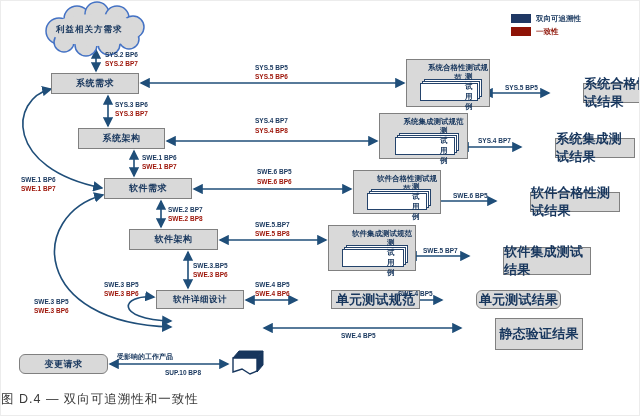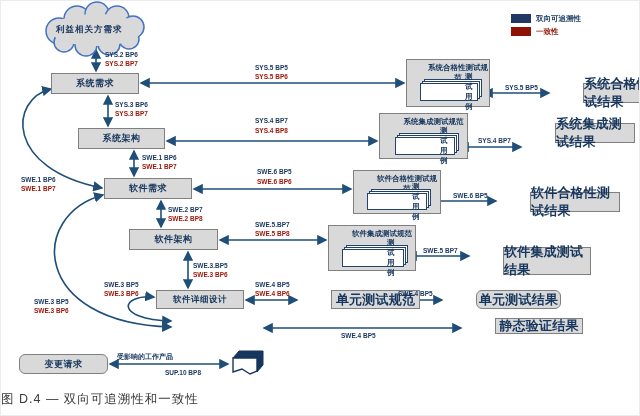--- a/index.html
+++ b/index.html
@@ -134,26 +134,26 @@
   <div class="specbox" style="left:327px;top:224px;width:88px;height:46px;">
     <div class="spectitle">软件集成测试规范</div>
     <div class="stack" style="left:13px;top:23px;width:62px;height:18px;">
       <div class="sheet s1"></div>
         <div class="sheet s2"></div>
       <div class="sheet s3">测试用例</div>
     </div>
   </div>
 
   <div class="box resbox" style="left:550px;top:82px;width:87px;height:20px;">系统合格性测试结果</div>
-  <div class="box resbox" style="left:522px;top:122px;width:80px;height:20px;">系统集成测试结果</div>
+  <div class="box resbox" style="left:522px;top:137px;width:80px;height:20px;">系统集成测试结果</div>
   <div class="box resbox" style="left:497px;top:191px;width:90px;height:20px;">软件合格性测试结果</div>
   <div class="box resbox" style="left:470px;top:246px;width:88px;height:28px;">软件集成测试结果</div>
   <div class="box resbox" style="left:298px;top:289px;width:89px;height:19px;">单元测试规范</div>
   <div class="box resbox" style="left:443px;top:289px;width:85px;height:19px;border-radius:6px;">单元测试结果</div>
-  <div class="box resbox" style="left:462px;top:317px;width:88px;height:16px;">静态验证结果</div>
+  <div class="box resbox" style="left:462px;top:317px;width:88px;height:32px;">静态验证结果</div>
 
   <div class="lbl lbl-b" style="left:104px;top:50px;">SYS.2 BP6</div>
   <div class="lbl lbl-r" style="left:104px;top:59px;">SYS.2 BP7</div>
   <div class="lbl lbl-b" style="left:114px;top:100px;">SYS.3 BP6</div>
   <div class="lbl lbl-r" style="left:114px;top:109px;">SYS.3 BP7</div>
   <div class="lbl lbl-b" style="left:141px;top:153px;">SWE.1 BP6</div>
   <div class="lbl lbl-r" style="left:141px;top:162px;">SWE.1 BP7</div>
   <div class="lbl lbl-b" style="left:167px;top:205px;">SWE.2 BP7</div>
   <div class="lbl lbl-r" style="left:167px;top:214px;">SWE.2 BP8</div>
   <div class="lbl lbl-b" style="left:192px;top:261px;">SWE.3.BP5</div>

